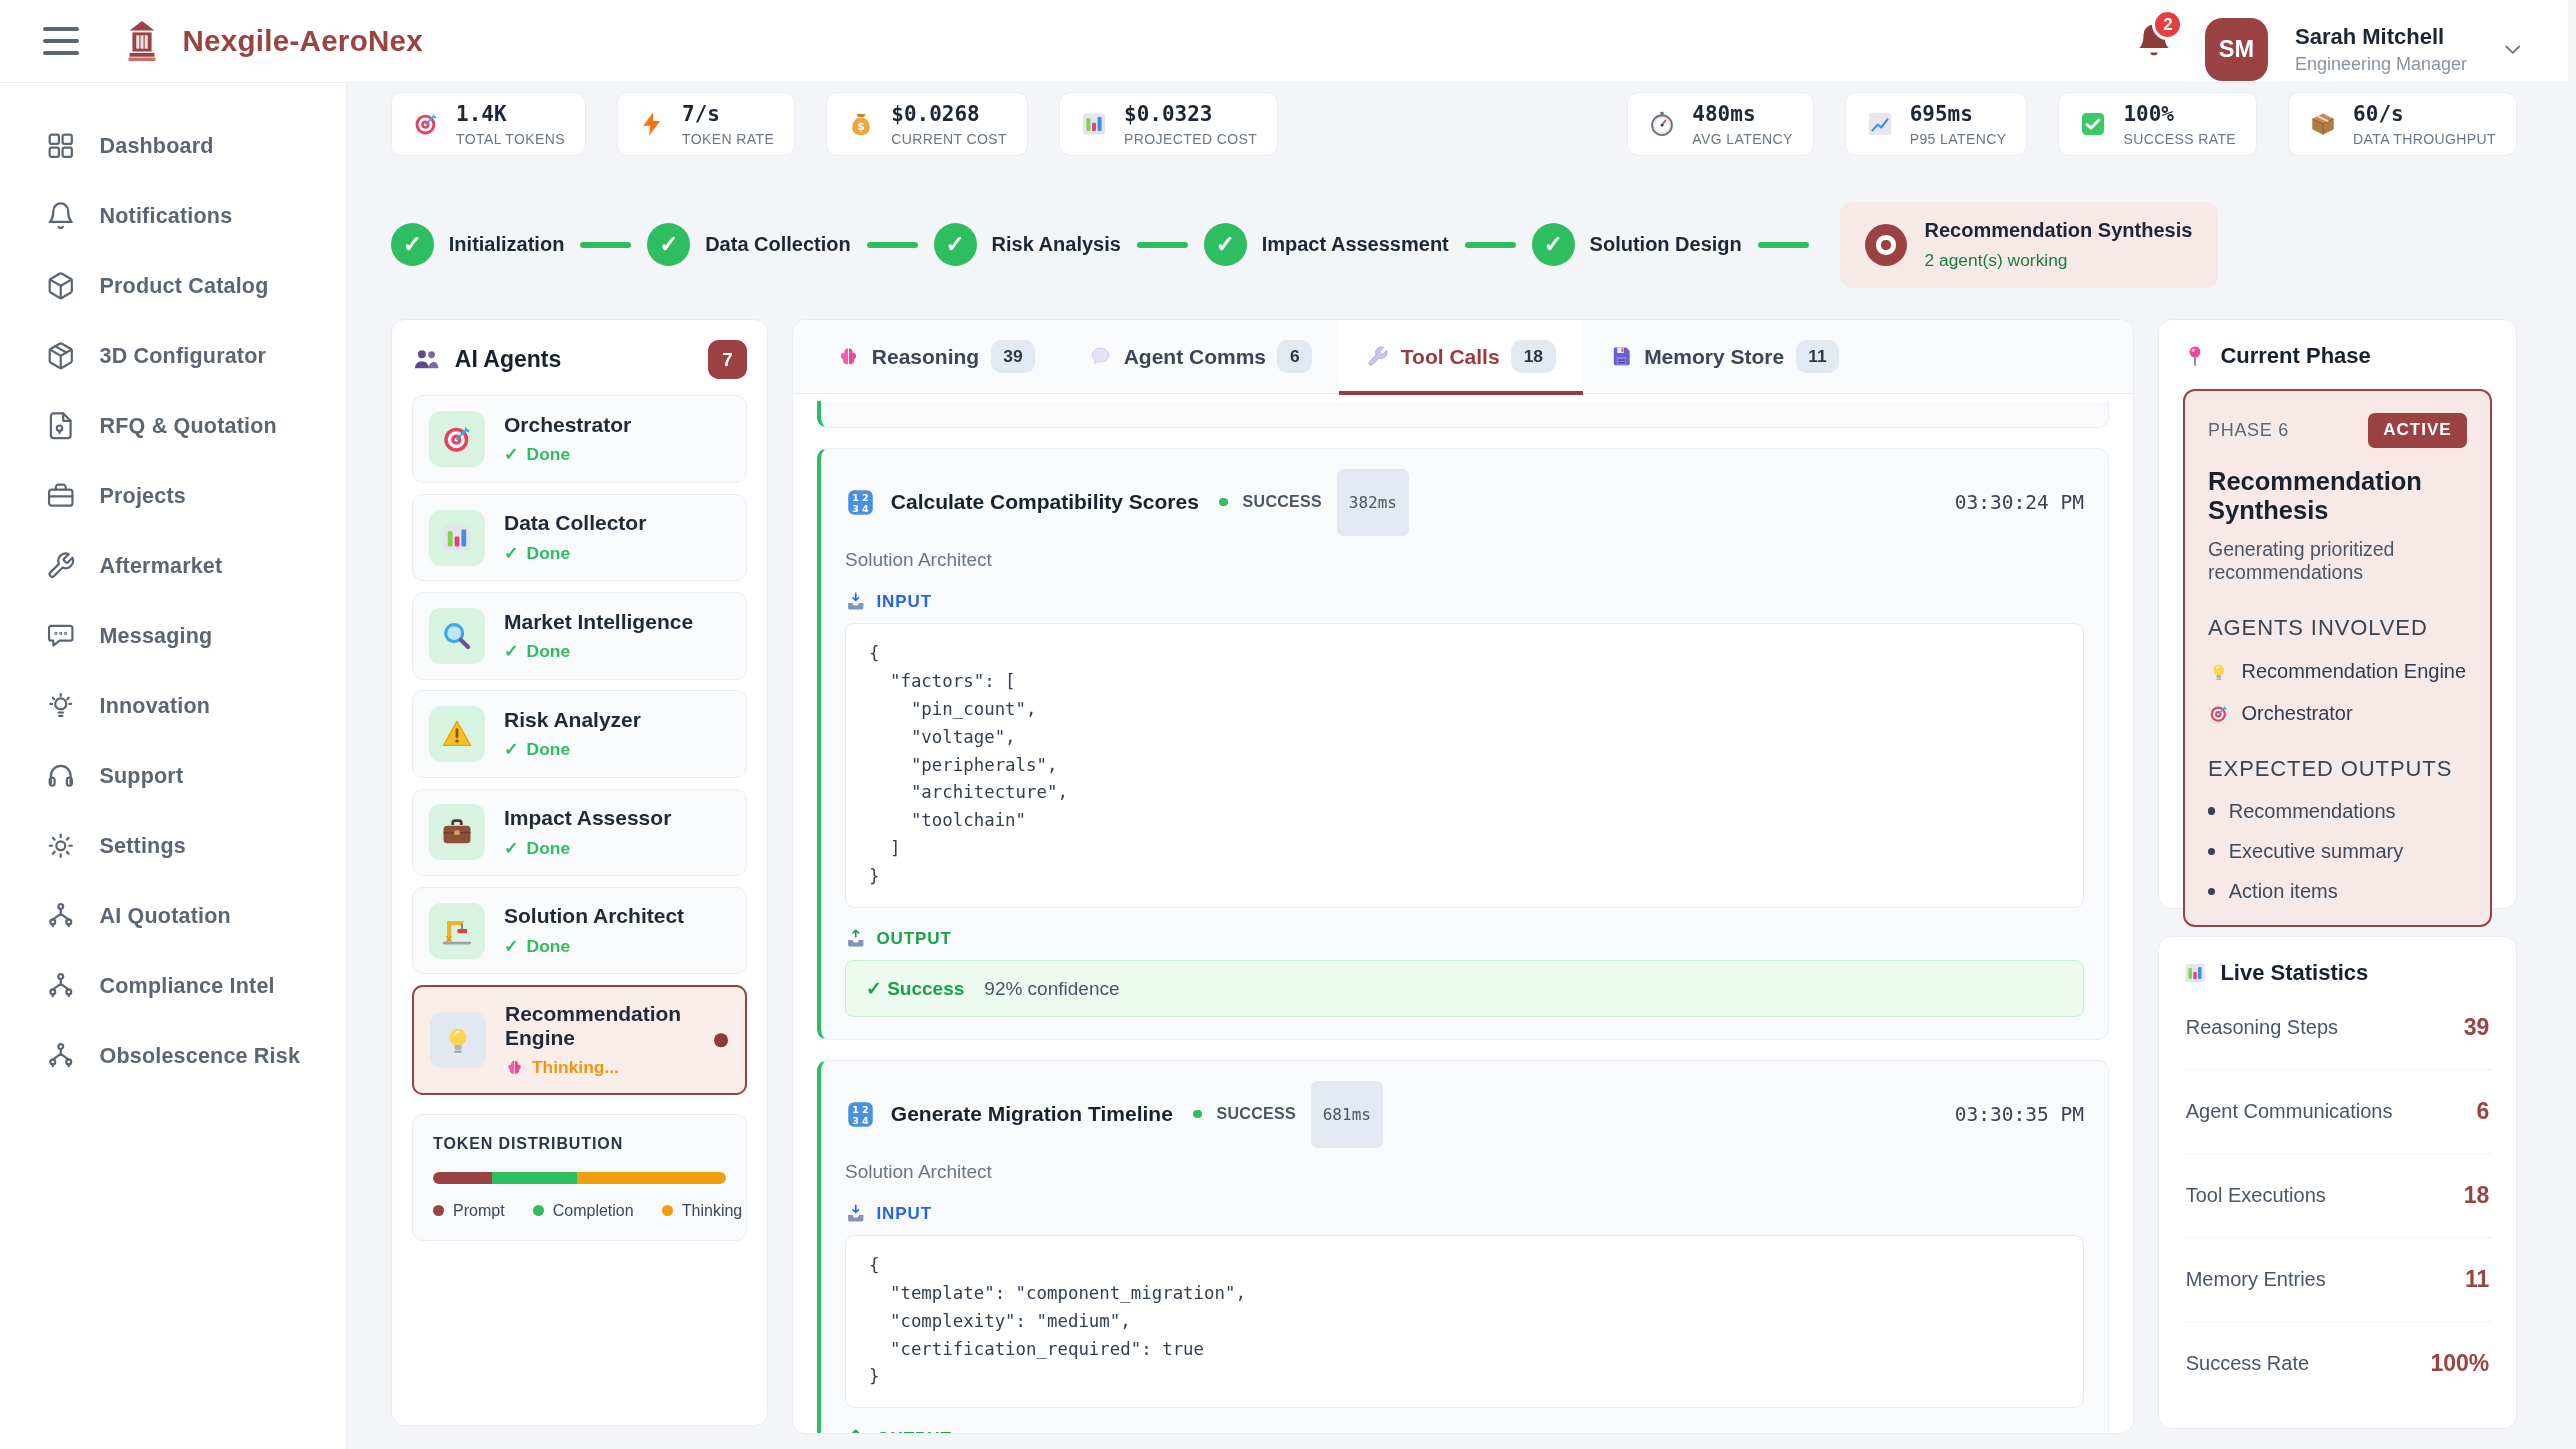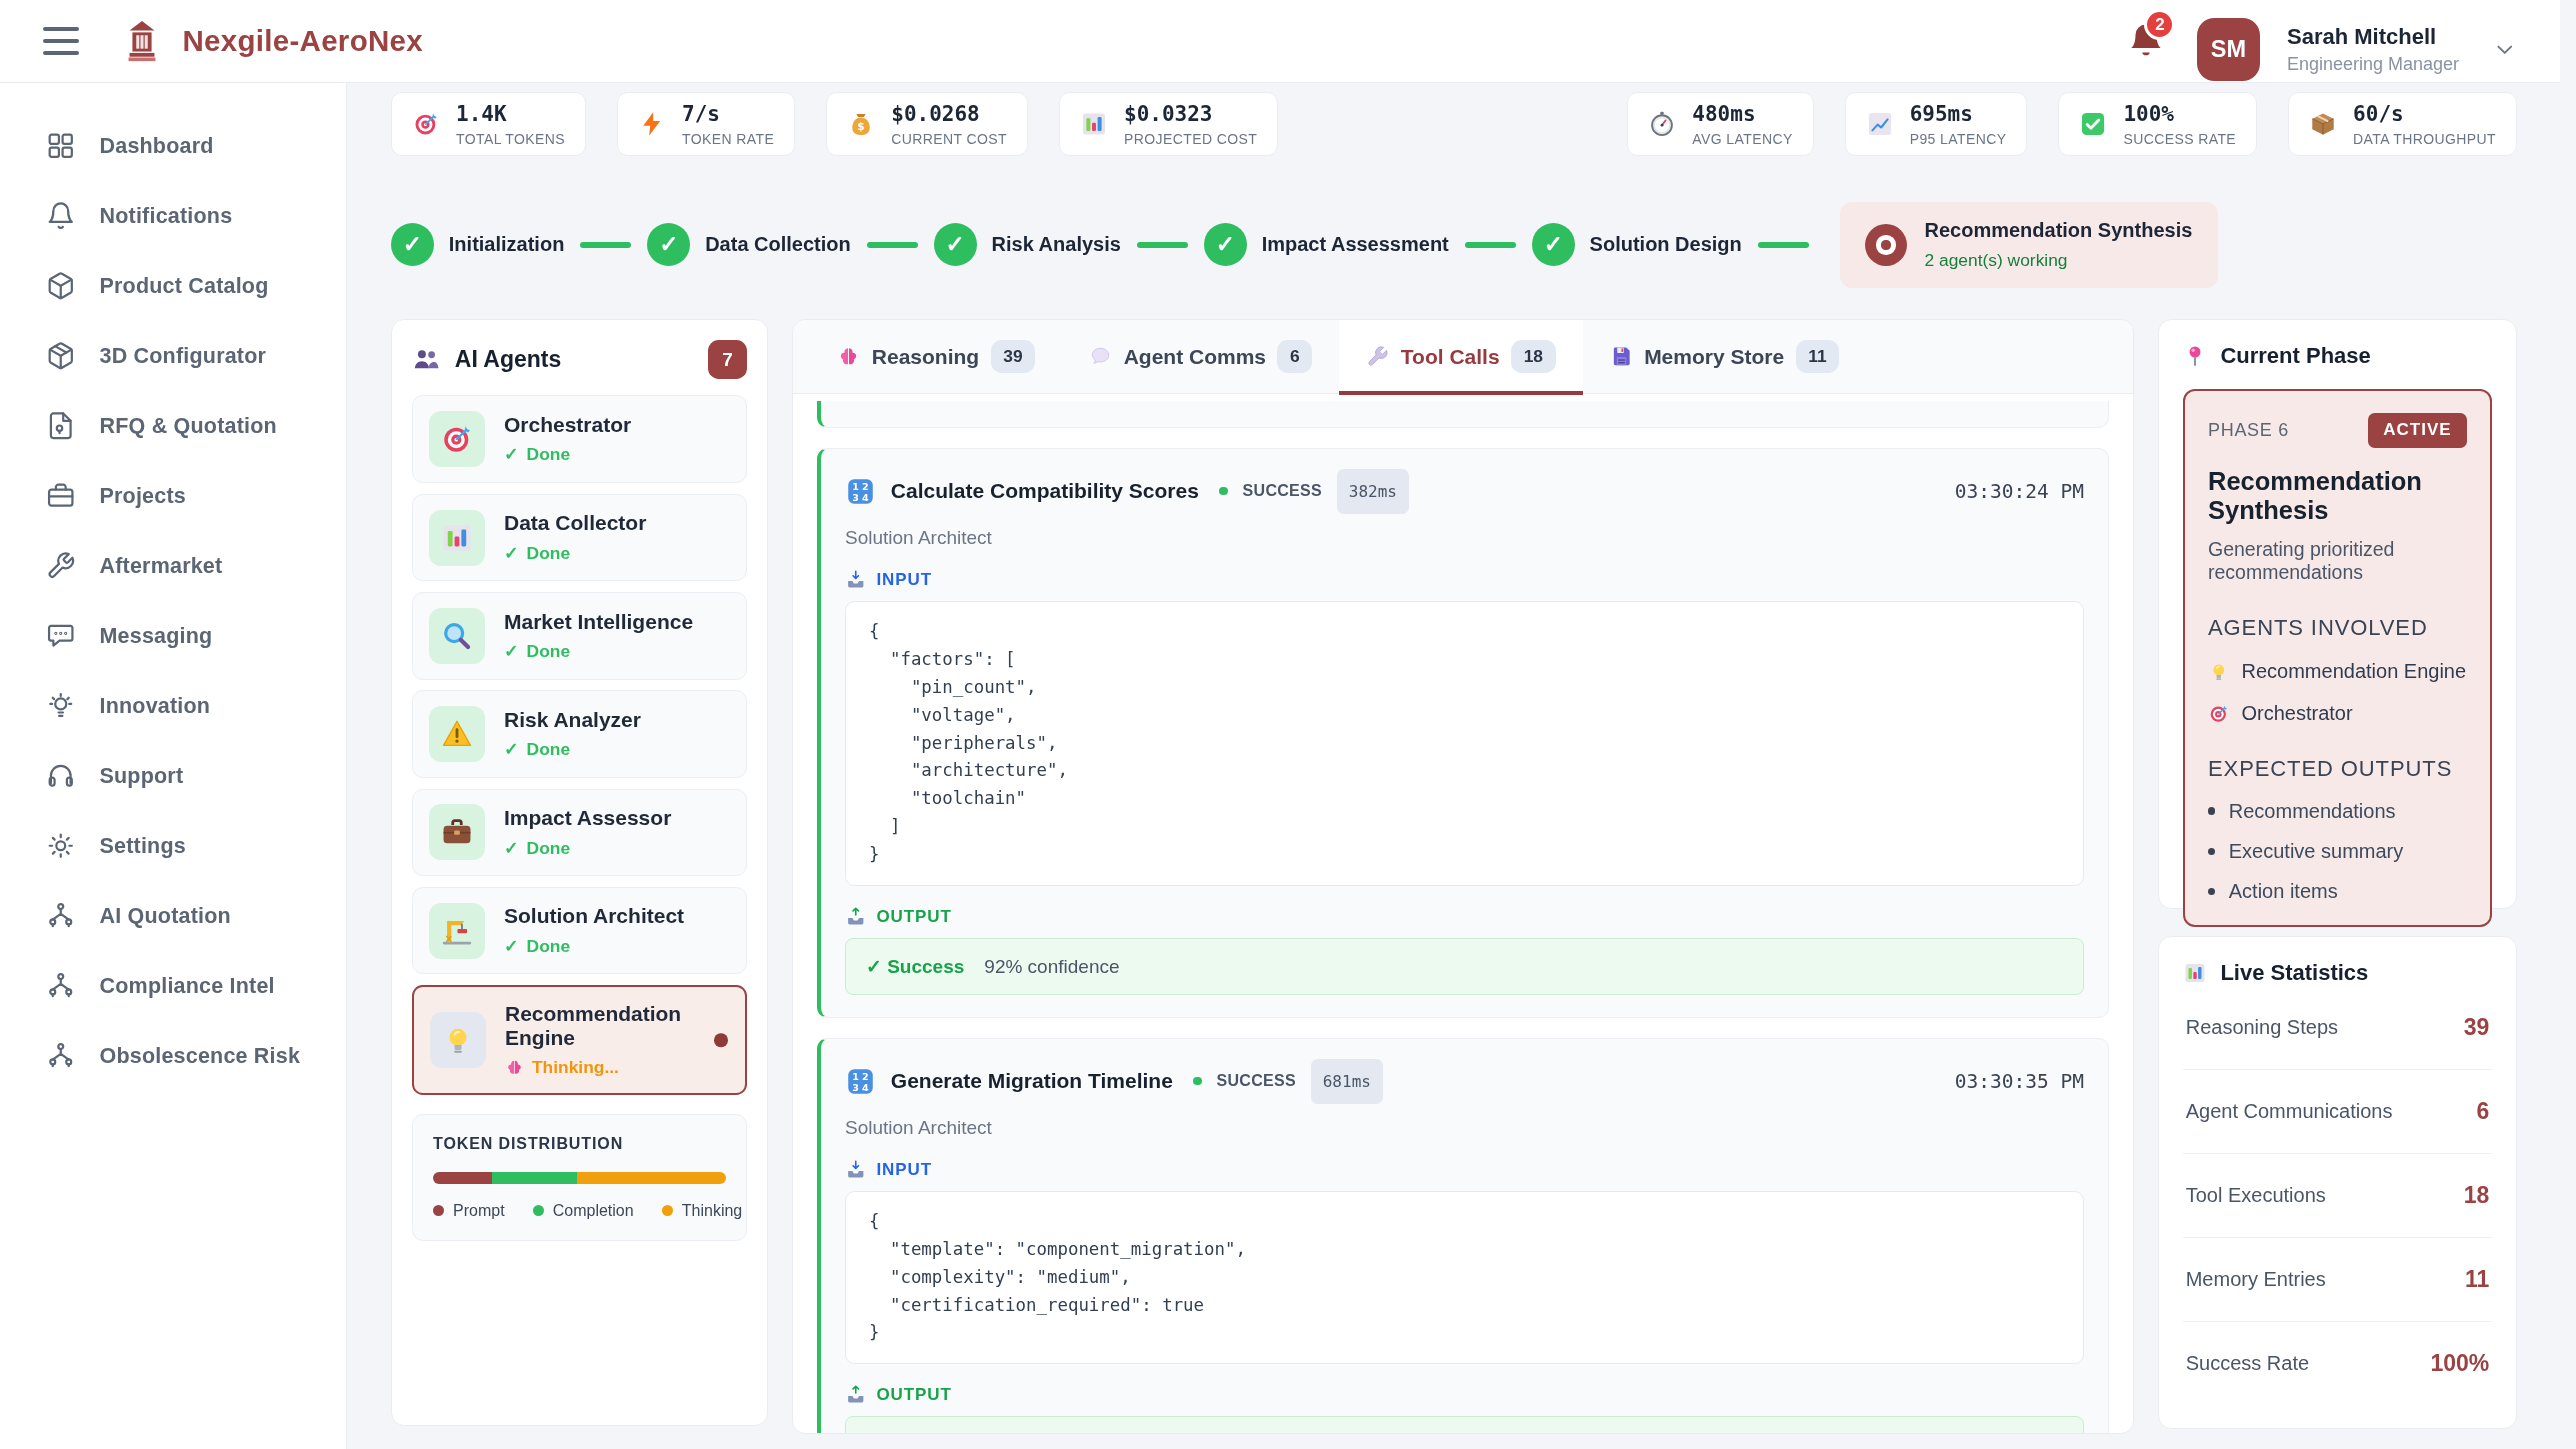--- a/index.html
+++ b/index.html
@@ -1,20 +1,20 @@
 <!DOCTYPE html>
 <html style="font-size:10.7px"><head>
 <meta charset="utf-8">
 <style>
   html,body{margin:0;padding:0;background:#e9ecf1;}
   .page{position:relative;width:2576px;height:1449px;background:#f3f5f8;overflow:hidden;
         font-family:"Liberation Sans",sans-serif;color:#1c2636;}
 
   
-  .header{position:absolute;top:0;left:0;right:16px;height:83px;background:#fff;
+  .header{position:absolute;top:0;left:0;right:8px;height:83px;background:#fff;
           border-bottom:1.3px solid #e9edf2;display:flex;align-items:center;padding:0 43px;
           box-sizing:border-box;z-index:5;justify-content:flex-end;}
   .burger{display:flex;flex-direction:column;gap:7.4px;margin-right:40px;cursor:pointer;width:36px;}
   .burger span{height:4.7px;border-radius:2.7px;background:#5b6573;display:block;}
   .logo{width:46px;height:46px;margin-right:17.4px;}
   .logo svg{width:100%;height:100%;}
   .app-title{font-size:29.5px;font-weight:800;color:#9a4342;letter-spacing:0.3px;}
   .header-right{margin-left:auto;display:flex;align-items:center;gap:29.5px;}
   .bell-wrap{position:relative;width:42px;height:42px;cursor:pointer;}
   .bell-wrap svg{width:100%;height:100%;}
@@ -114,21 +114,21 @@
                border-left:4px solid #2fbe5f;border-radius:0 0 10.7px 10.7px;margin-top:6.7px;}
   .tool-card{background:#f8fafc;border:1.3px solid #ebeff4;border-left:4px solid #2fbe5f;border-radius:10.7px;
              padding:20px 24px 21.5px;margin-top:20px;cursor:pointer;}
   .tc-head{display:flex;align-items:center;gap:14.8px;}
   .tc-icon{width:31px;height:31px;flex:none;}
   .tc-icon svg{width:100%;height:100%;}
   .tc-title{font-size:21px;font-weight:bold;color:#18222f;white-space:nowrap;}
   .tc-dot{width:8.7px;height:8.7px;border-radius:50%;background:#2fbe5f;margin-left:5.4px;flex:none;}
   .tc-status{font-size:16px;font-weight:600;color:#4a5568;letter-spacing:0.3px;}
   .tc-duration{font-family:"DejaVu Sans Mono",monospace;font-size:16px;color:#4a5568;background:#e4e9f1;
-               padding:13px 12px;border-radius:6.7px;}
+               padding:24px 12px;border-radius:6.7px;}
   .tc-time{margin-left:auto;font-family:"DejaVu Sans Mono",monospace;font-size:19.5px;color:#394354;white-space:nowrap;}
   .tc-agent{font-size:19px;color:#6b7585;margin-top:13.4px;}
   .io-label{display:flex;align-items:center;gap:10px;margin-top:20px;font-size:17px;font-weight:bold;letter-spacing:0.9px;}
   .io-label .io-icon{width:21.5px;height:21.5px;display:inline-flex;}
   .io-label .io-icon svg{width:100%;height:100%;}
   .io-label.input{color:#2563eb;}
   .io-label.output{color:#17a34a;}
   .code-block{background:#fff;border:1.3px solid #e6eaf0;border-radius:9.4px;padding:16px 23px;margin:10.7px 0 0;
               font-family:"DejaVu Sans Mono",monospace;font-size:17.4px;line-height:1.6;color:#323f52;
               white-space:pre;overflow:hidden;}

